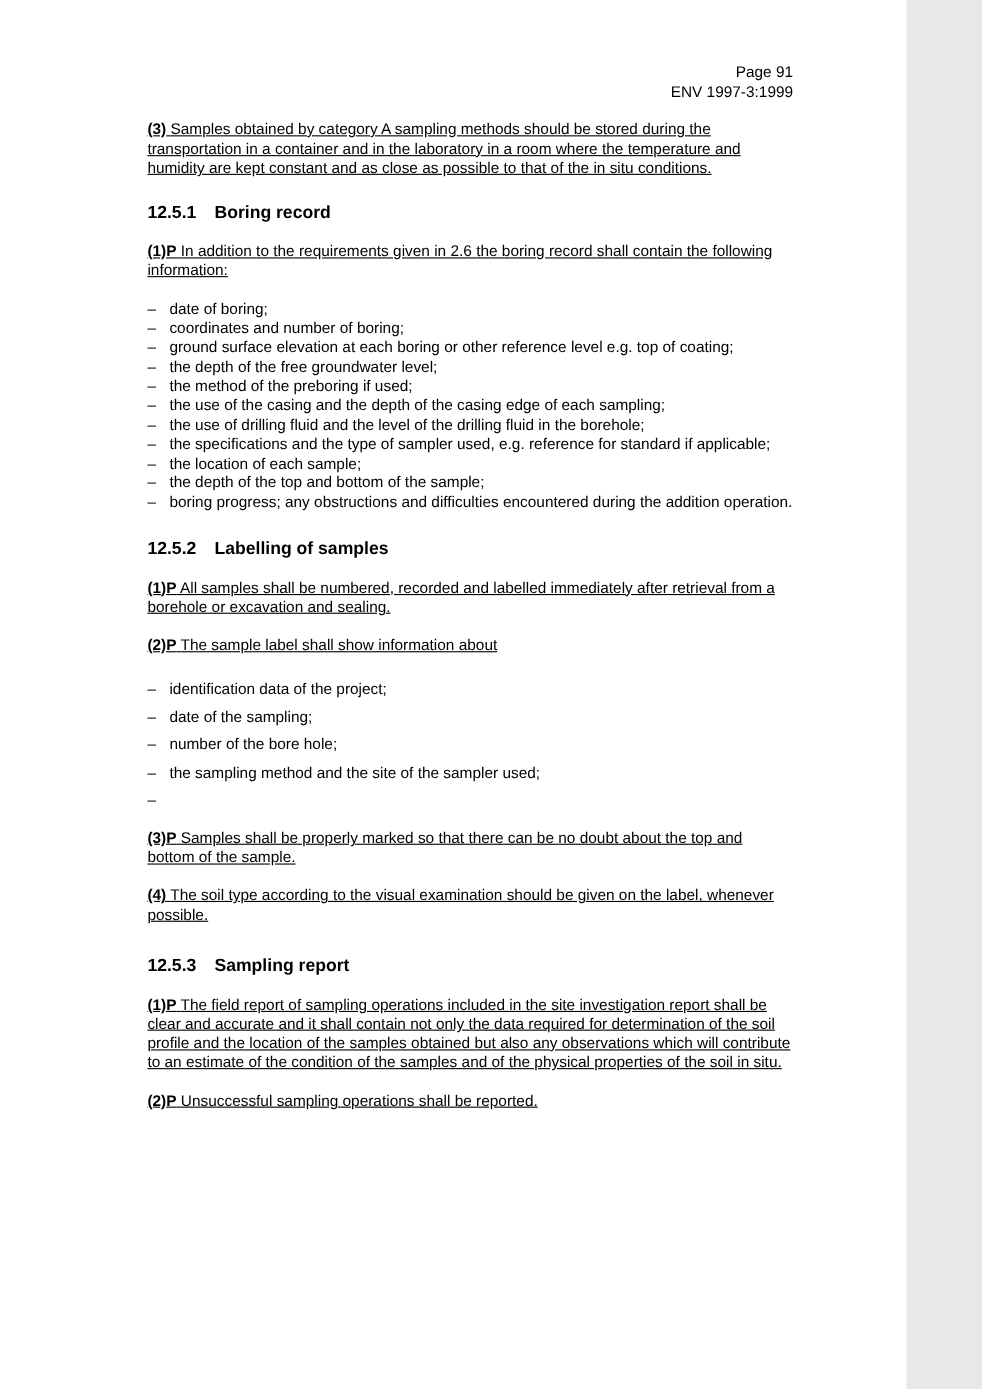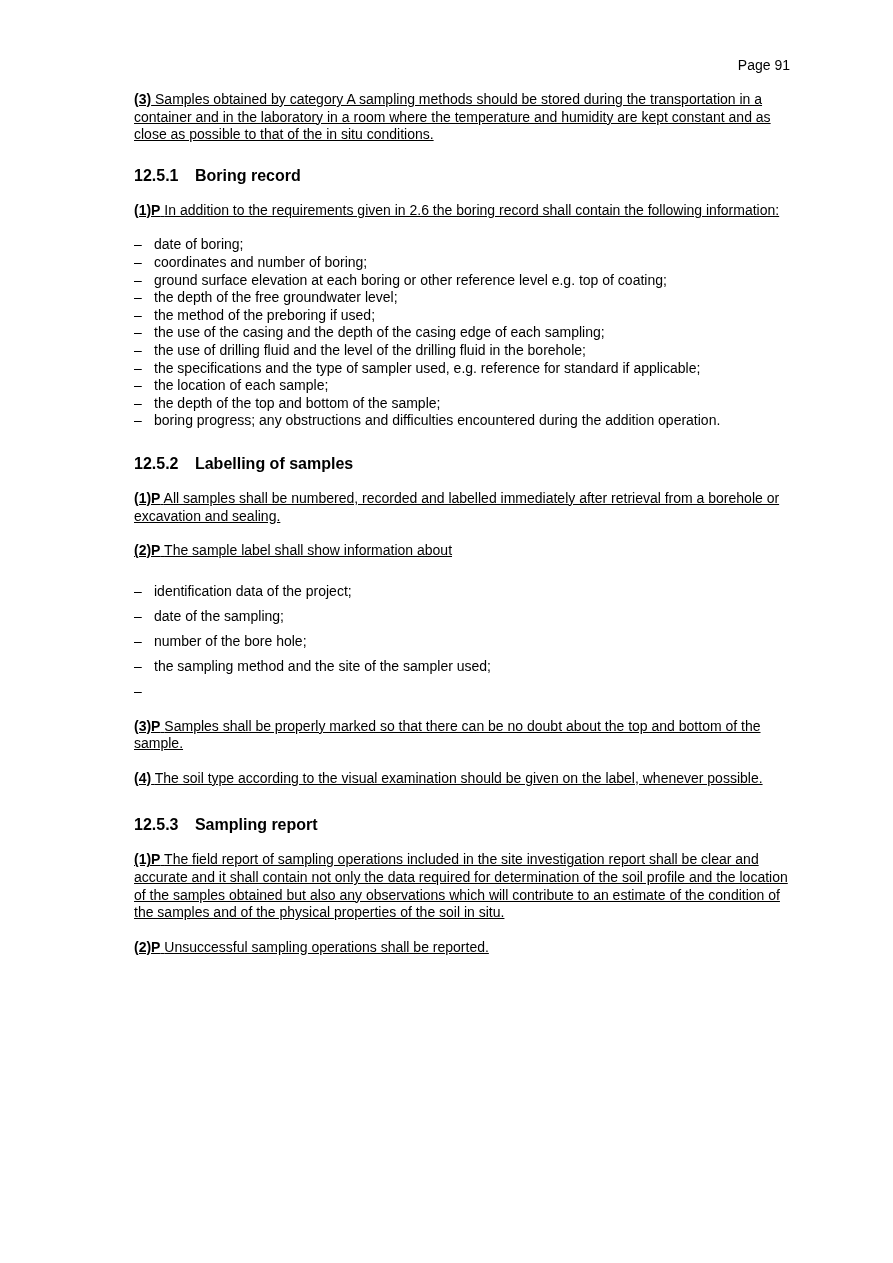--- a/index.html
+++ b/index.html
@@ -3,21 +3,21 @@
 <meta charset="utf-8">
 <style>
   * { margin: 0; padding: 0; box-sizing: border-box; }
   html, body { background: #e8e8e8; }
   body {
     width: 893px; height: 1263px;
     font-family: "Liberation Sans", "DejaVu Sans", sans-serif;
     color: #000;
   }
   .page {
-    width: 893px; height: 1263px;
+    width: 824px; height: 1263px;
     background: #ffffff;
     padding: 56px 103px 0 134px;
     overflow: hidden;
   }
   .doc-header {
     text-align: right;
     font-size: 14px;
     line-height: 18px;
   }
   .body-text {
@@ -52,20 +52,21 @@
   ul.dash-list.spread li { margin-bottom: 7.5px; }
   .tight-follow { margin-top: 14px; }
 </style>
 </head>
 <body>
 
 <div class="page">
 
   <div class="doc-header">
     <div>Page 91</div>
+    <div>ENV 1997-3:1999</div>
   </div>
 
   <p class="body-text first-para">
     <b>(3)</b>
     <span>Samples obtained by category A sampling methods should be stored during the transportation in a container and in the laboratory in a room where the temperature and humidity are kept constant and as close as possible to that of the in situ conditions.</span>
   </p>
 
 
   <h3 class="section-heading h-1251">
     <span class="heading-number">12.5.1</span>

